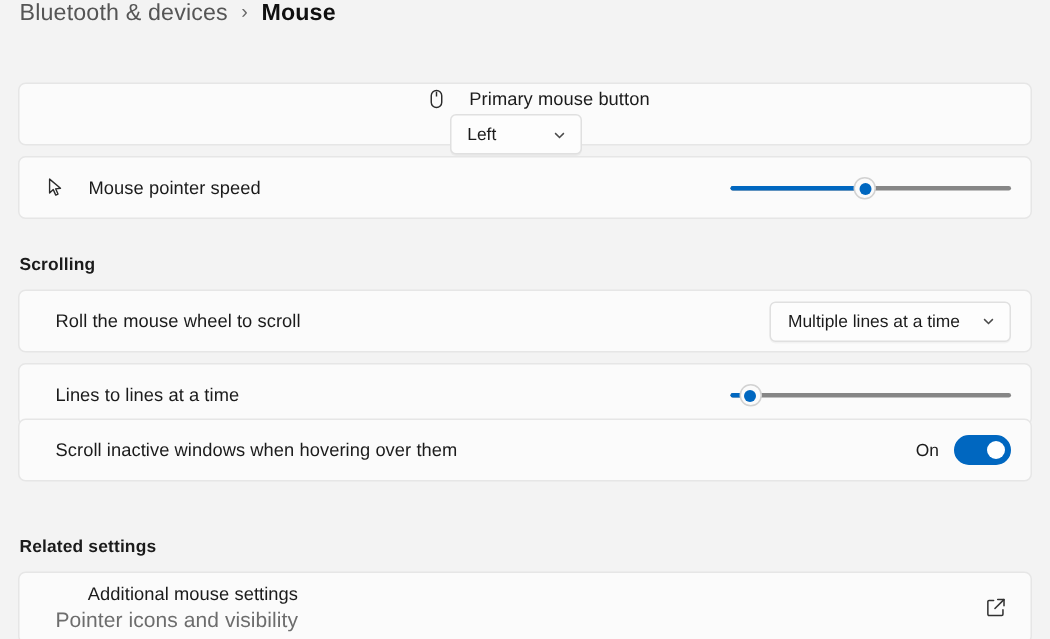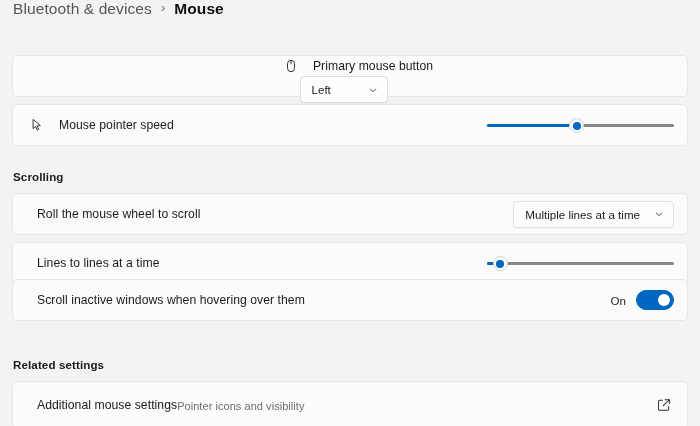--- a/index.html
+++ b/index.html
@@ -40,22 +40,22 @@
     padding-left: 14px;
     gap: 12px;
     flex: 1; min-width: 0;
   }
   .icon-slot {
     width: 20px; height: 20px;
     display: flex; align-items: center; justify-content: center;
     color: #2b2b2b; flex: none;
   }
   .row-label { font-size: 12.2px; color: #1b1b1b; letter-spacing: .05px; }
-  .row-sub   { font-size: 11px; color: #6d6d6d; margin-top: 2px; letter-spacing: .05px; }
-  .label-stack { display: flex; flex-direction: row; justify-content: center; text-align: right; }
+  .row-sub   { font-size: 14px; color: #6d6d6d; margin-top: 2px; letter-spacing: .05px; }
+  .label-stack { display: flex; flex-direction: column; justify-content: center; text-align: right; }
   .card-right {
     display: flex; align-items: center; justify-content: flex-end;
     padding-right: 13px; gap: 10px; flex: none;
   }
 
   
   .section-header {
     position: absolute; left: 13px;
     font-size: 11.6px; font-weight: 700; color: #1b1b1b;
     letter-spacing: .1px;

